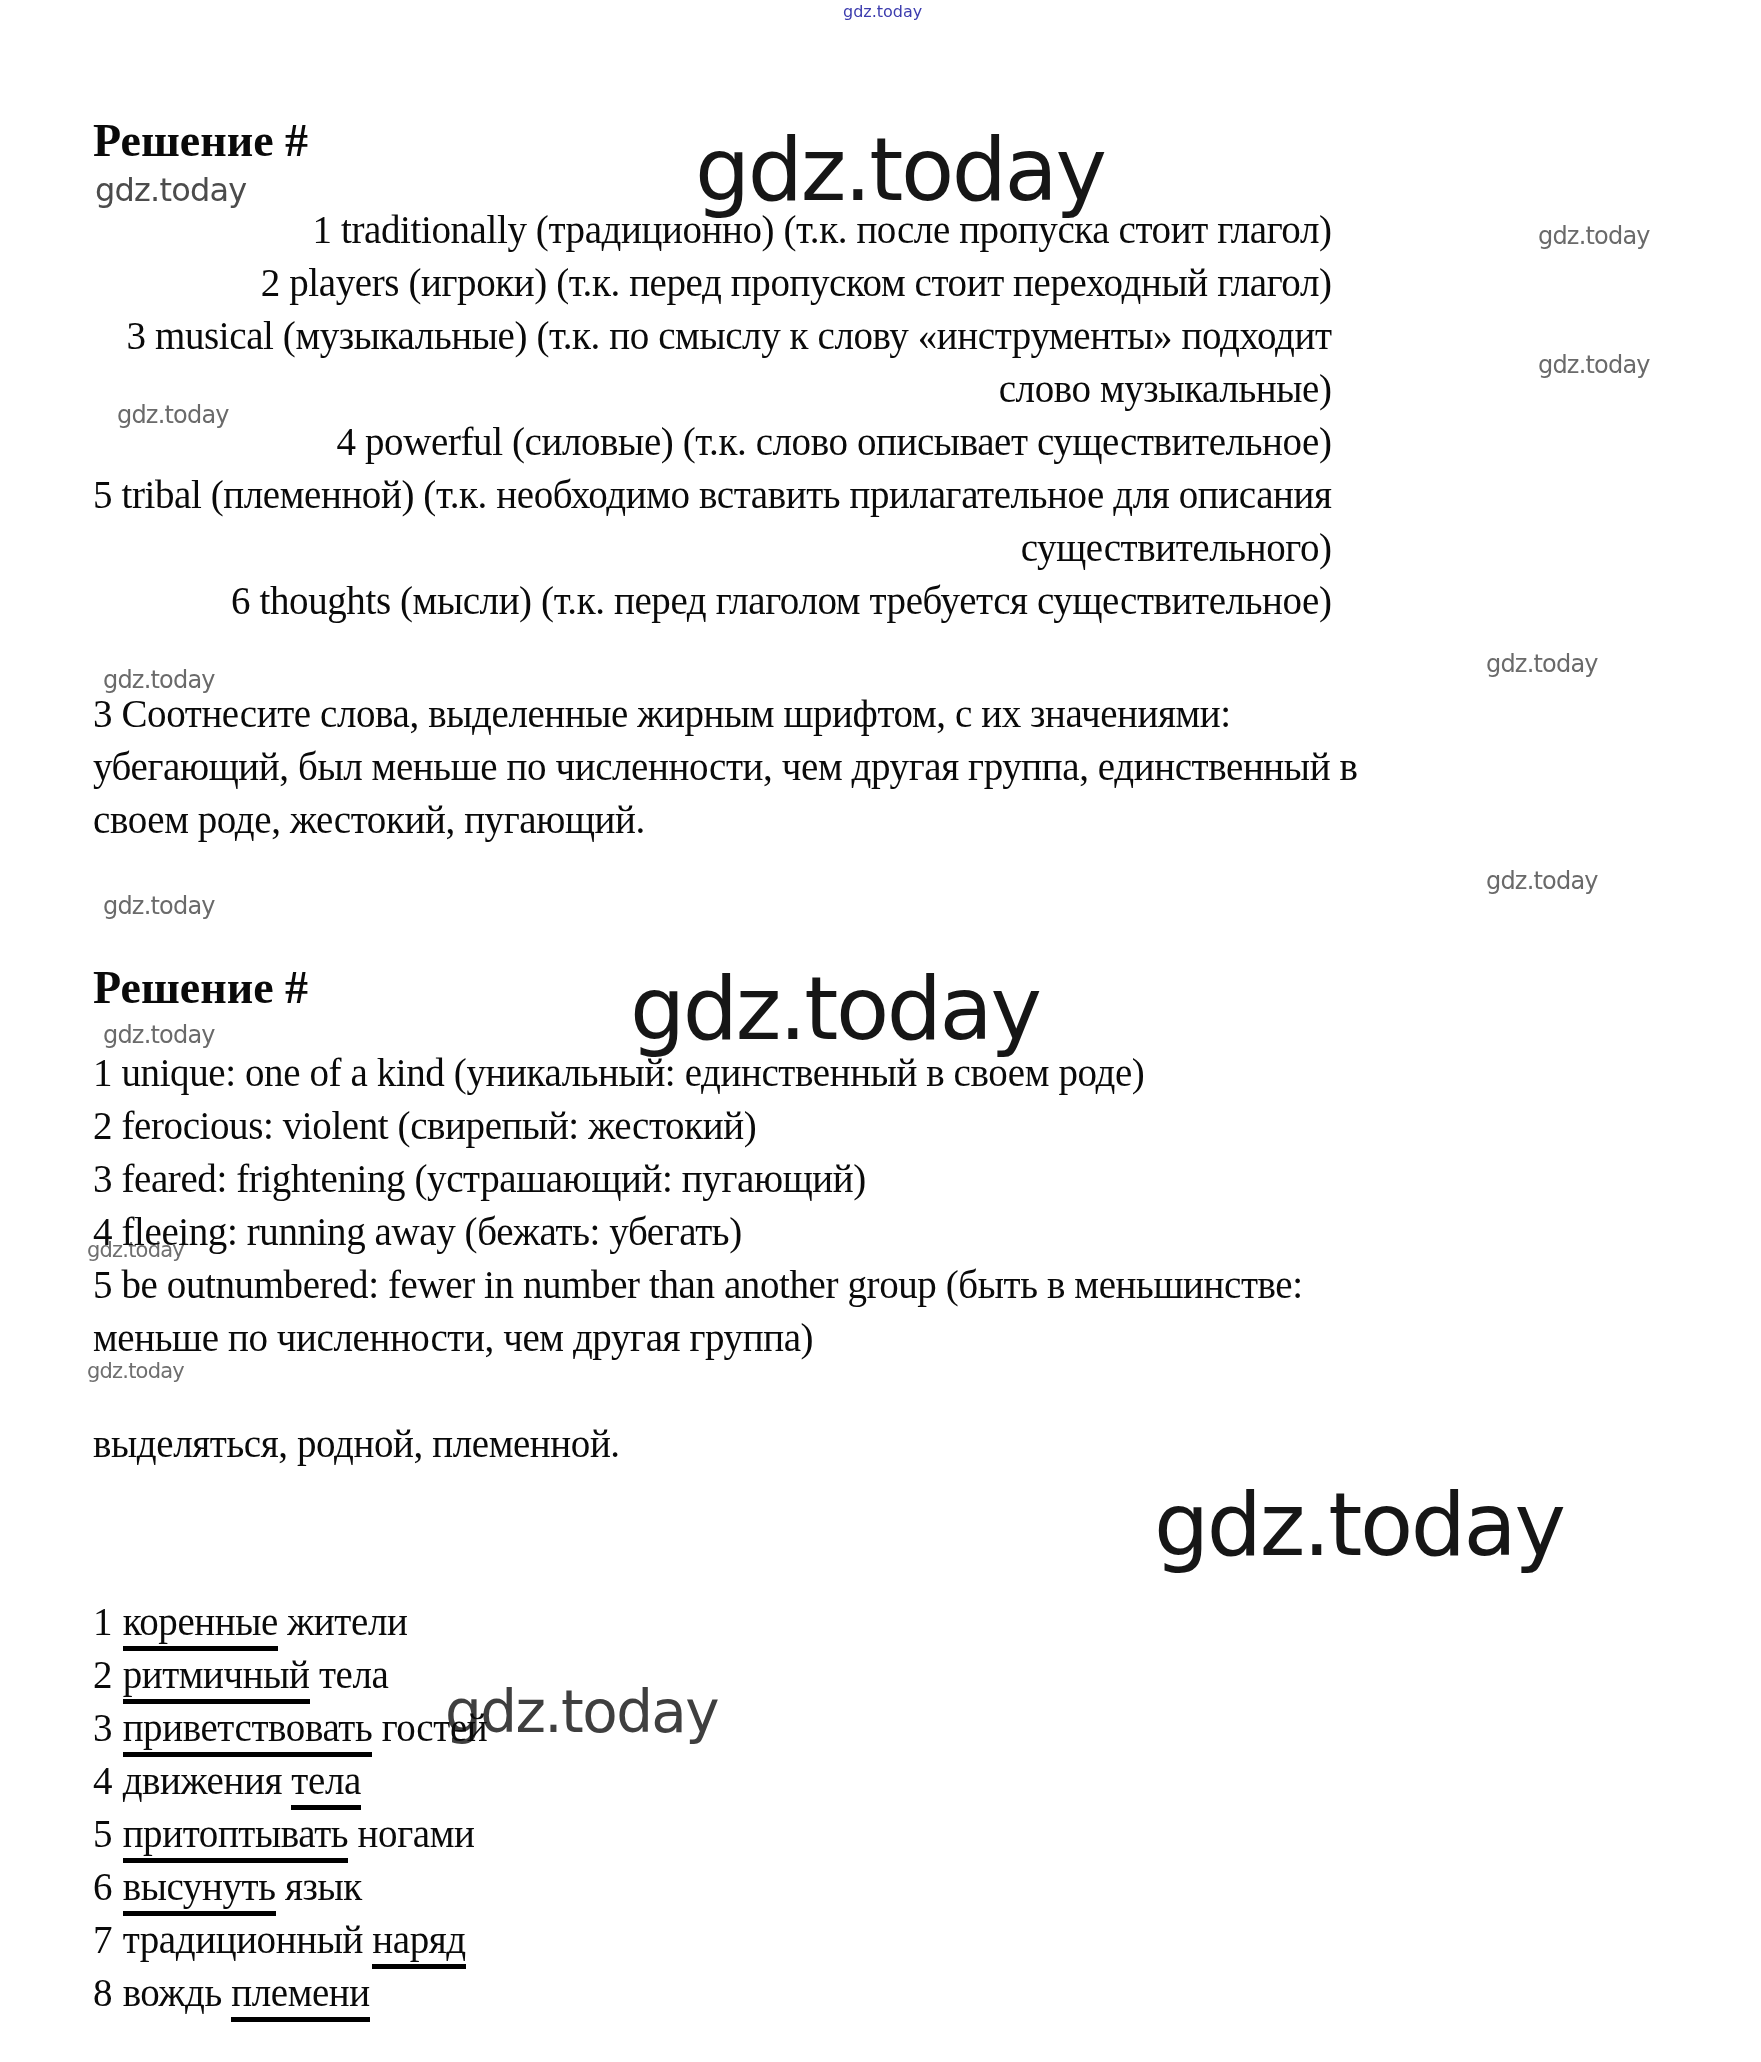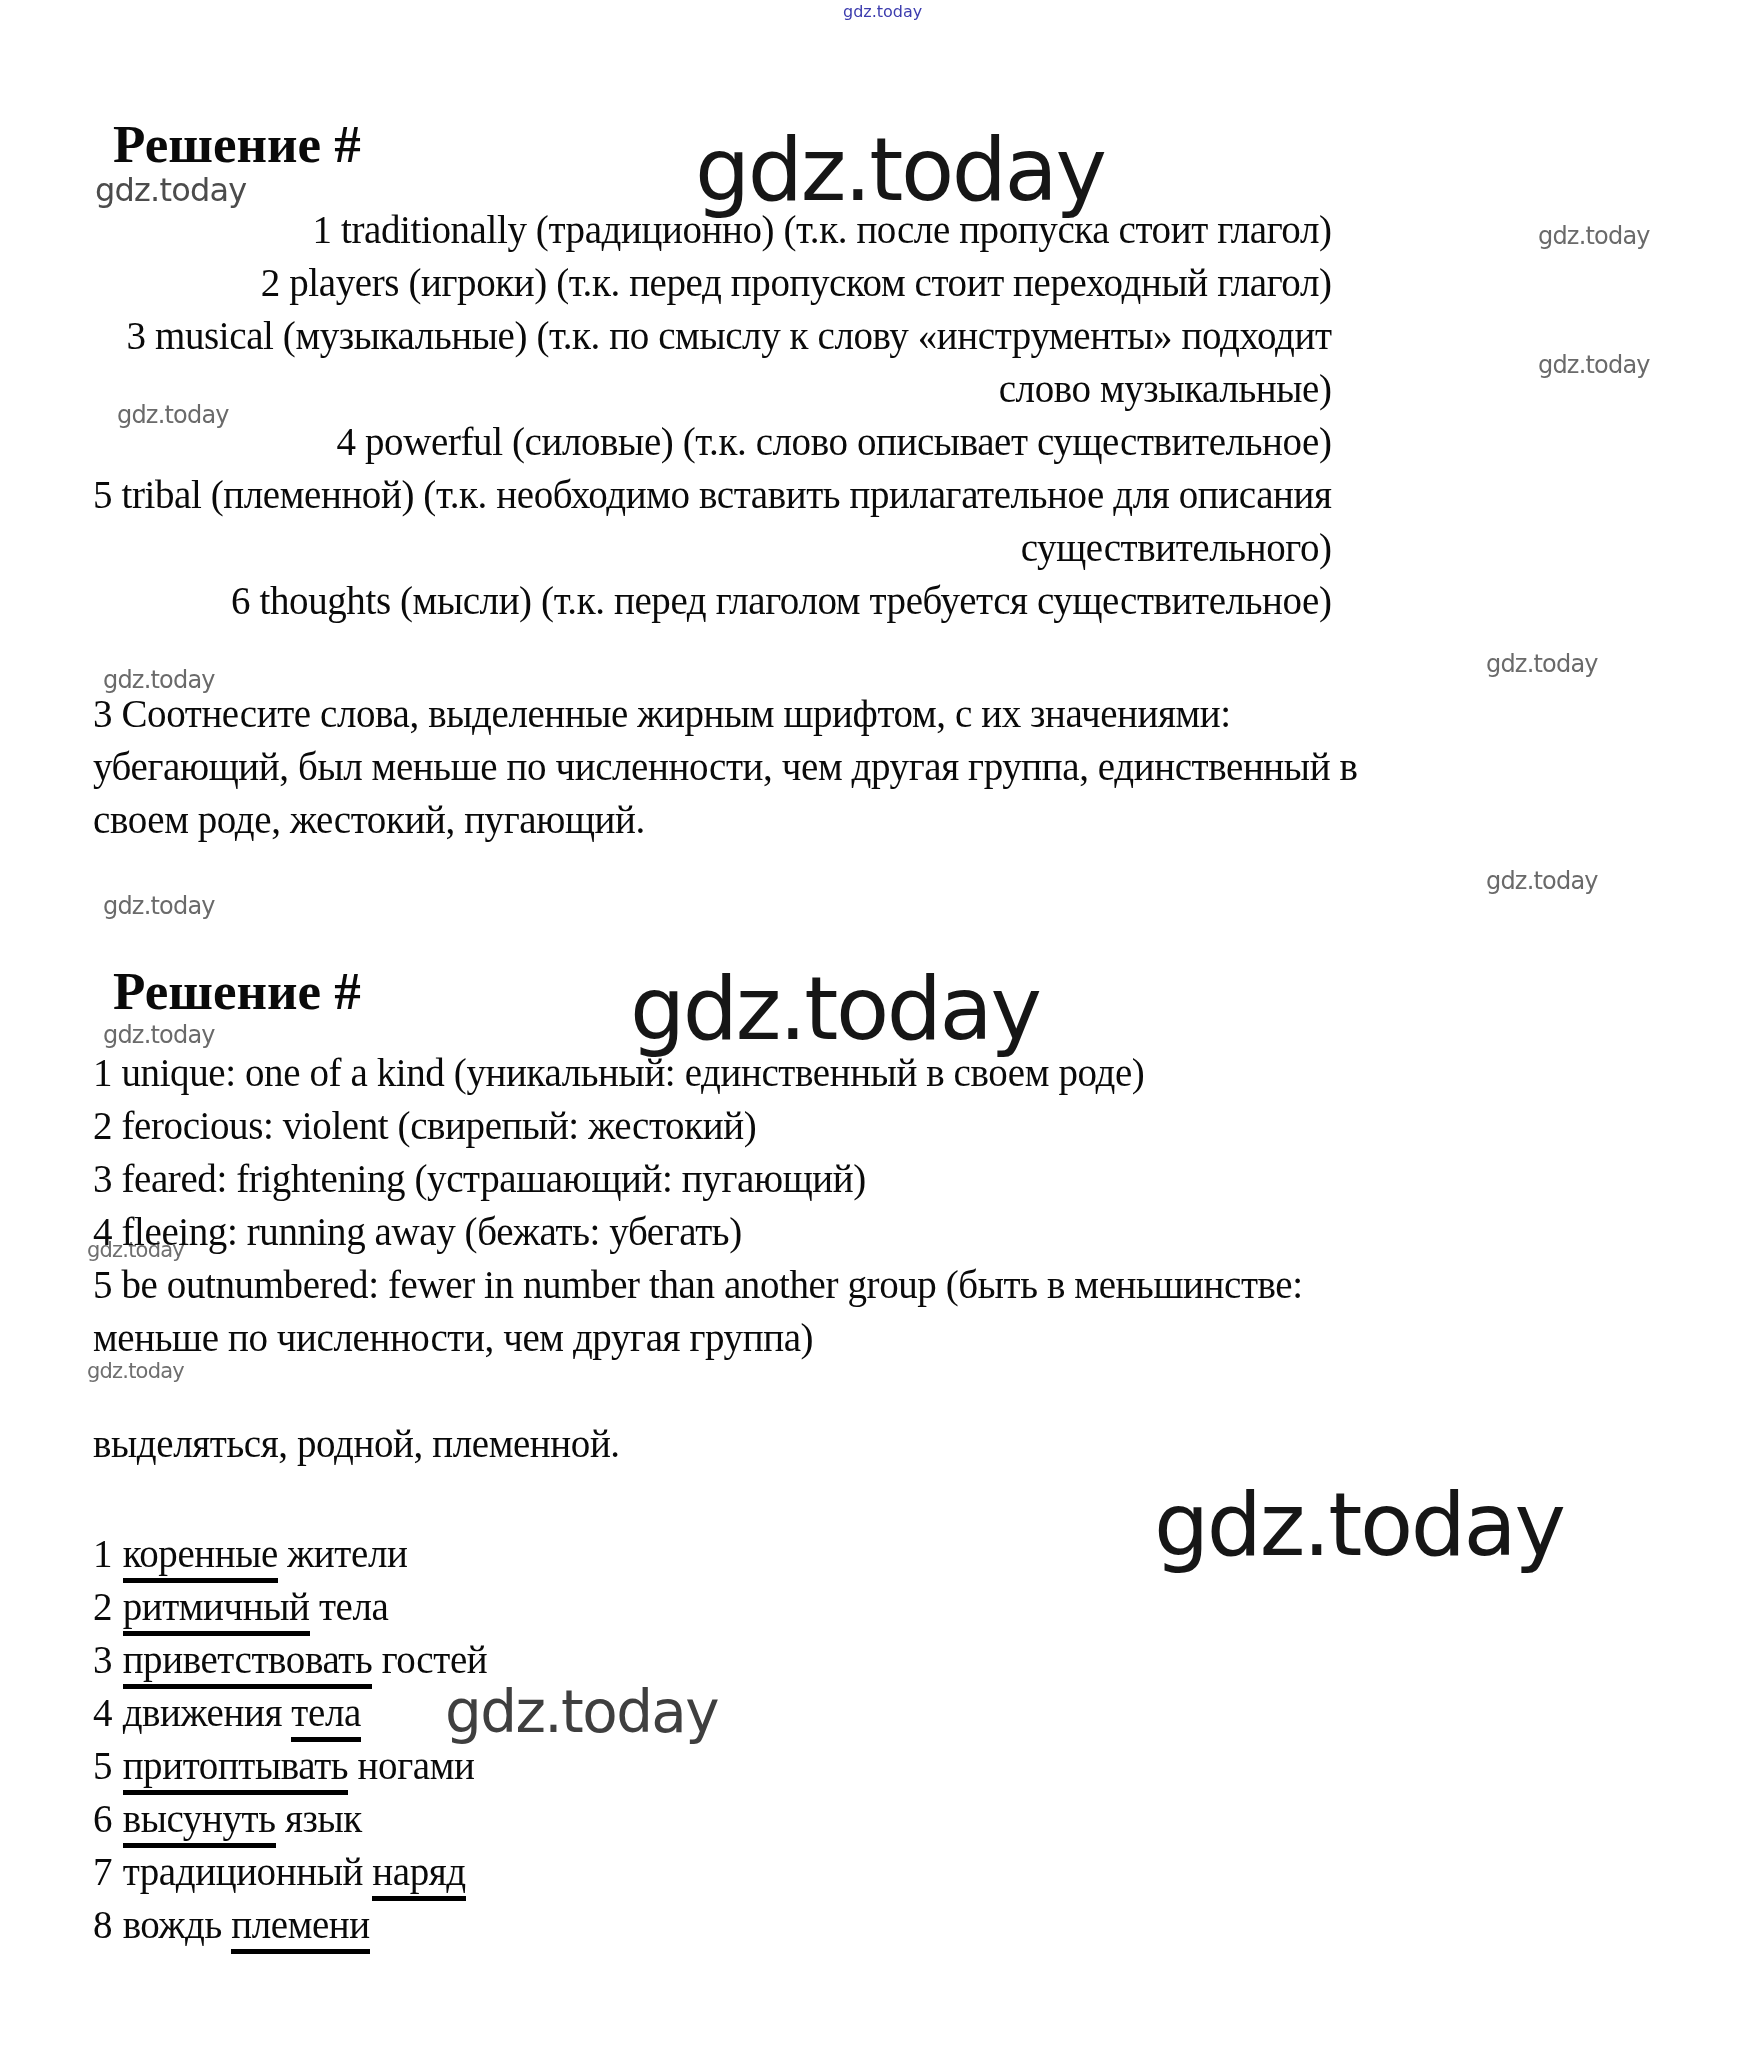--- a/index.html
+++ b/index.html
@@ -6,23 +6,22 @@
   .page {
     position:relative;
     width:1761px; height:2062px;
     background:#ffffff;
     overflow:hidden;
     font-family:"Liberation Serif", serif;
     color:#0a0a0a;
   }
   .heading {
     position:absolute; left:93px;
-    font-size:53px; font-weight:bold;
+    font-size:46px; font-weight:bold;
     white-space:nowrap;
-    margin-left:20px;
   }
   .textblock { position:absolute; left:93px; }
   .line {
     font-size:39px; line-height:53px;
     letter-spacing:-0.4px; white-space:nowrap;
   }
   .wm {
     position:absolute;
     font-family:"DejaVu Sans", sans-serif;
     color:#5a5a5a; white-space:nowrap;
@@ -89,21 +88,21 @@
     <div class="line">3 feared: frightening (устрашающий: пугающий)</div>
     <div class="line">4 fleeing: running away (бежать: убегать)</div>
     <div class="line">5 be outnumbered: fewer in number than another group (быть в меньшинстве:</div>
     <div class="line">меньше по численности, чем другая группа)</div>
   </div>
 
   <div class="textblock" style="top:1417px;">
     <div class="line">выделяться, родной, племенной.</div>
   </div>
 
-  <div class="textblock" style="top:1527px;">
+  <div class="textblock" style="top:1595px;">
     <div class="line">
       <span class="num">1</span><span></span><span class="u">коренные</span><span> жители</span>
     </div>
     <div class="line">
       <span class="num">2</span><span></span><span class="u">ритмичный</span><span> тела</span>
     </div>
     <div class="line">
       <span class="num">3</span><span></span><span class="u">приветствовать</span><span> гостей</span>
     </div>
     <div class="line">

